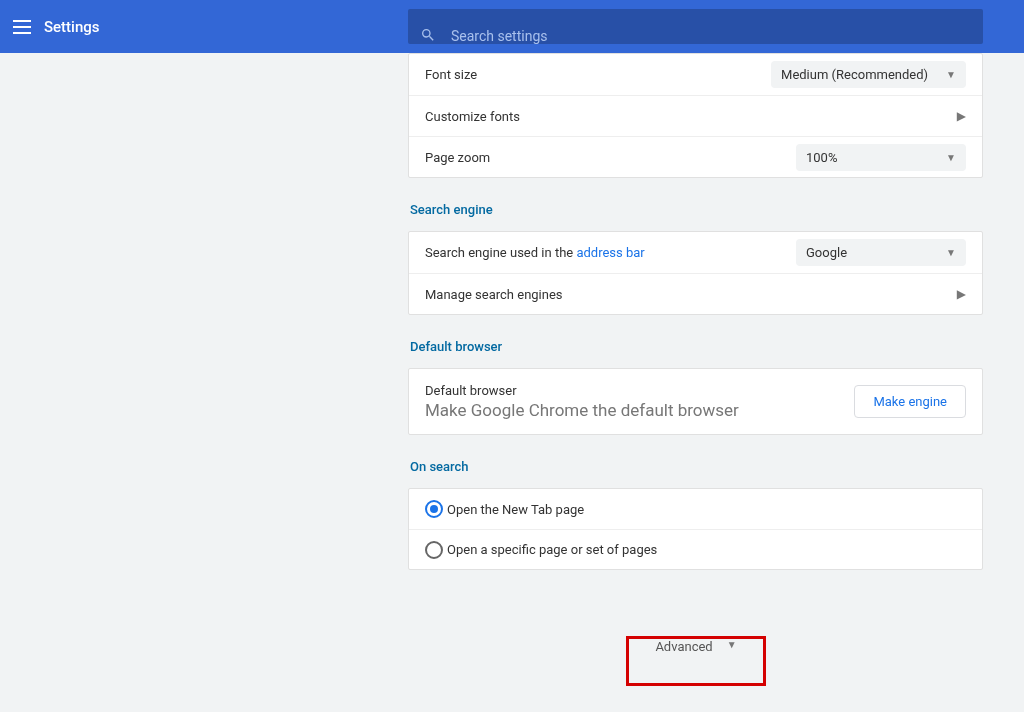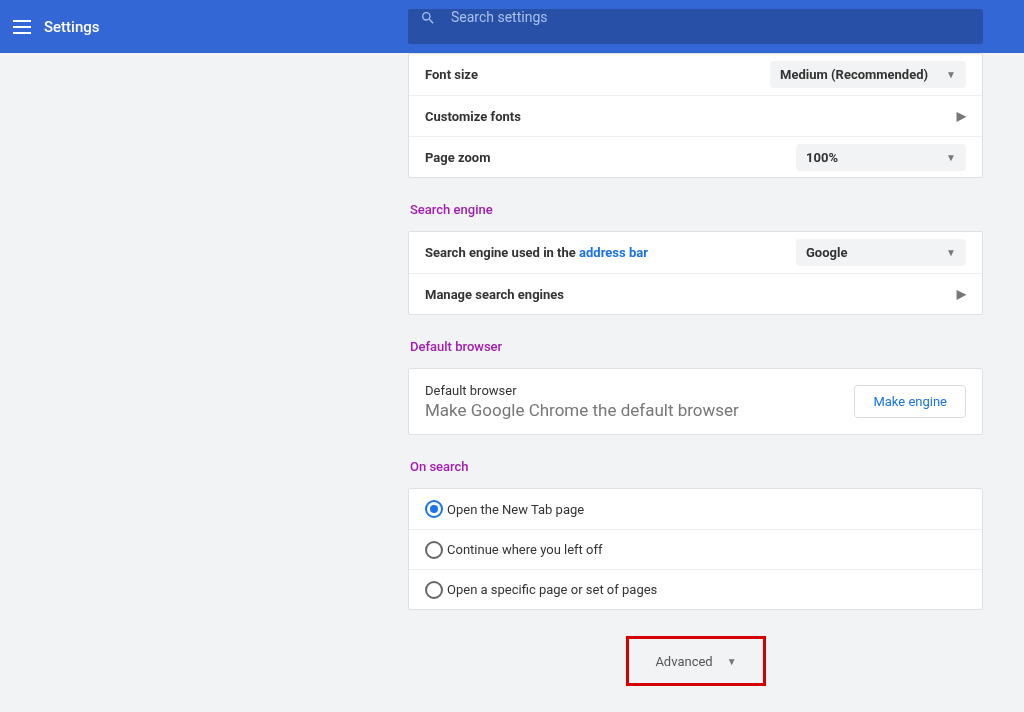--- a/index.html
+++ b/index.html
@@ -1,51 +1,51 @@
 <!DOCTYPE html>
 <html><head>
 <meta charset="utf-8">
 <style>
 * { margin: 0; padding: 0; box-sizing: border-box; font-family: 'Roboto', 'Segoe UI', Arial, sans-serif; }
 body { width: 1024px; height: 712px; background: #f1f3f4; overflow: hidden; font-size: 13px; color: #333; }
 
 .header { position: absolute; top: 0; left: 0; right: 0; height: 53px; background: #3367d6; display: flex; align-items: center; padding: 8px 10px; }
 .header .hamburger { width: 24px; height: 24px; color: #fff; cursor: pointer; display: flex; align-items: center; justify-content: center; }
 .header .title { color: #fff; font-size: 15px; margin-left: 10px; font-weight: 500; }
-.search-wrap { position: absolute; left: 408px; top: 9px; width: 575px; height: 35px; background: #2850a7; border-radius: 2px; display: flex; align-items: flex-start; padding: 0 12px; }
+.search-wrap { position: absolute; left: 408px; top: 9px; width: 575px; height: 35px; background: #2850a7; border-radius: 2px; display: flex; align-items: flex-end; padding: 0 12px; }
 .search-wrap .search-icon { color: #a8c0ed; width: 18px; height: 18px; display: flex; align-items: center; }
 .search-wrap input { background: transparent; border: none; outline: none; color: #fff; font-size: 14px; margin-left: 14px; width: 100%; }
 .search-wrap input::placeholder { color: #a8c0ed; }
 
 .content { position: absolute; top: 53px; left: 408px; width: 575px; }
 
 .card { background: #fff; border: 1px solid #e0e0e0; border-radius: 2px; margin-bottom: 20px; }
-.row { display: flex; align-items: center; justify-content: space-between; padding: 16px 16px; height: 41px; border-top: 1px solid #eee; font-size: 13px; color: #333; font-weight: bold; }
+.row { display: flex; align-items: center; justify-content: space-between; padding: 16px 16px; height: 41px; border-top: 1px solid #eee; font-size: 13px; color: #333; }
 .row:first-child { border-top: none; }
 .row.clickable { cursor: pointer; }
 .dropdown { background: #f1f3f4; border-radius: 4px; padding: 6px 10px; display: flex; align-items: center; gap: 18px; font-size: 13px; color: #333; min-width: 92px; justify-content: space-between; text-align: right; }
 .dropdown.wide { min-width: 170px; }
 .dropdown .arrow { color: #777; font-size: 10px; }
 .chevron { color: #777; font-size: 12px; }
 
-.section-title { font-size: 13px; color: #a21caf; margin: 24px 0 14px 2px; font-weight: 500; }
+.section-title { font-size: 13px; color: #0369a1; margin: 24px 0 14px 2px; font-weight: 500; }
 
 .link { color: #1a73e8; }
 
 .default-row { padding: 14px 16px; display:flex; align-items:center; justify-content:space-between; }
 .default-row .sub { color: #777; font-size: 17px; margin-top: 2px; }
 .btn-outline { border: 1px solid #dadce0; background:#fff; color:#1a73e8; padding: 8px 18px; border-radius: 4px; font-size: 13px; cursor:pointer; }
 
 .radio-row { display: flex; align-items: center; gap: 4px; padding: 0 16px; height: 40px; border-top: 1px solid #eee; font-size: 13px; }
 .radio-row:first-child { border-top:none; }
 .radio { width: 18px; height: 18px; border: 2px solid #666; border-radius: 50%; display: inline-flex; align-items: center; justify-content: center; }
 .radio.checked { border-color: #1a73e8; }
 .radio.checked::after { content:""; width: 8px; height: 8px; background:#1a73e8; border-radius:50%; }
 
-.advanced { position:absolute; left: 626px; top: 636px; width: 140px; height: 50px; border: 3px solid #d40000; display:flex; align-items:center; justify-content:center; gap: 14px; font-size: 13px; color: #555; cursor:pointer; }
+.advanced { position:absolute; left: 626px; top: 636px; width: 140px; height: 50px; border: 3px solid #d40000; display:flex; justify-content:center; gap: 14px; font-size: 13px; color: #555; cursor:pointer; }
 .advanced .arrow { color:#777; font-size: 10px; }
 
 svg { display: block; }
 </style>
 </head>
 <body>
 
 <div class="header">
   <div class="hamburger">
     <svg width="18" height="14" viewBox="0 0 18 14">
@@ -114,24 +114,20 @@
   </div>
 
   <div class="section-title">On search</div>
   <div class="card">
     <div class="radio-row">
       <span class="radio checked"></span>
       <span>Open the New Tab page</span>
     </div>
     <div class="radio-row">
       <span class="radio"></span>
-      <span>Continue where you left off</span>
-    </div>
-    <div class="radio-row">
-      <span class="radio"></span>
       <span>Open a specific page or set of pages</span>
     </div>
   </div>
 </div>
 
 <div class="advanced">
   <span>Advanced</span>
   <span class="arrow">▼</span>
 </div>
 

